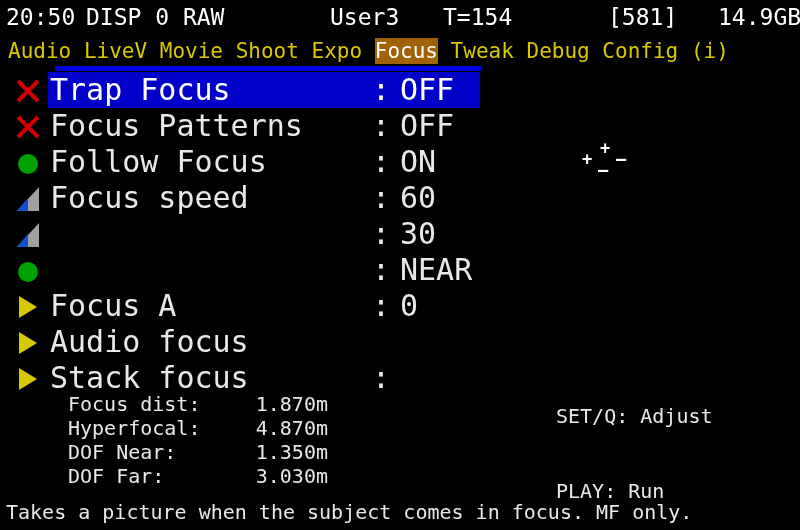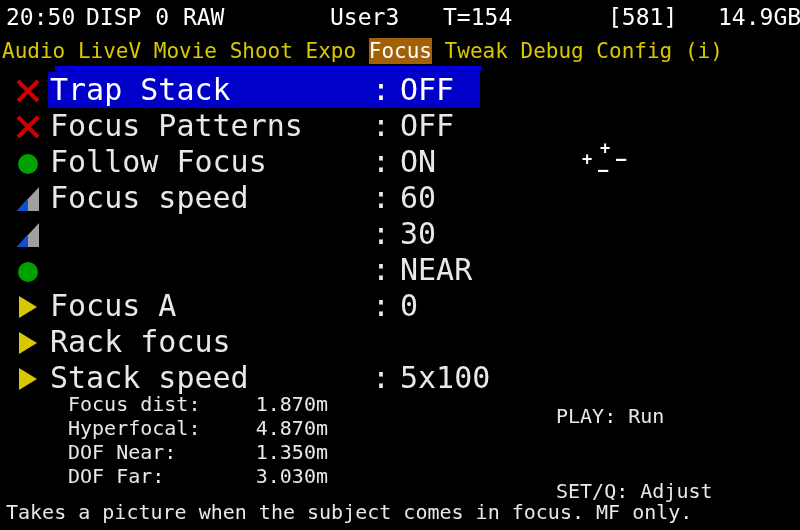--- a/index.html
+++ b/index.html
@@ -56,21 +56,21 @@
     line-height: 26px;
     white-space: nowrap;
   }
   .tab {
     display: inline-block;
     color: #d8c800;
     padding: 0 0px;
     margin: 0 0px;
     white-space: pre;
   }
-  .tab.first { margin-left: 2px; }
+  .tab.first { margin-left: 8px; }
   .tab.active {
     background: #a16207;
     color: #ffffff;
   }
   #tab-underline {
     position: absolute;
     left: 55px; top: 66px;
     width: 426px; height: 5px;
     background: #0000e0;
   }
@@ -206,21 +206,21 @@
   <div id="tabbar"><span class="tab first">Audio</span><span style="font-size: 21px;"> </span><span class="tab">LiveV</span><span style="font-size: 21px;"> </span><span class="tab">Movie</span><span style="font-size: 21px;"> </span><span class="tab">Shoot</span><span style="font-size: 21px;"> </span><span class="tab">Expo</span><span style="font-size: 21px;"> </span><span class="tab active">Focus</span><span style="font-size: 21px;"> </span><span class="tab">Tweak</span><span style="font-size: 21px;"> </span><span class="tab">Debug</span><span style="font-size: 21px;"> </span><span class="tab">Config</span><span style="font-size: 21px;"> </span><span class="tab">(i)</span></div>
   <div id="tab-underline"></div>
 
   <div id="menulist">
       <div class="row selected">
         <div class="hl"></div>
         <span class="icon"><svg width="28" height="28" viewBox="0 0 28 28">
             <line x1="4" y1="4" x2="24" y2="24" stroke="#d00000" stroke-width="4"></line>
             <line x1="24" y1="4" x2="4" y2="24" stroke="#d00000" stroke-width="4"></line>
           </svg></span>
-        <span class="row-label">Trap Stack</span>
+        <span class="row-label">Trap Focus</span>
         <span class="row-colon">:</span>
         <span class="row-value">OFF</span>
       </div>
       <div class="row">
         <span class="icon"><svg width="28" height="28" viewBox="0 0 28 28">
             <line x1="4" y1="4" x2="24" y2="24" stroke="#d00000" stroke-width="4"></line>
             <line x1="24" y1="4" x2="4" y2="24" stroke="#d00000" stroke-width="4"></line>
           </svg></span>
         <span class="row-label">Focus Patterns</span>
         <span class="row-colon">:</span>
@@ -263,42 +263,41 @@
             <polygon points="5,3 23,14 5,25" fill="#d8c800"></polygon>
           </svg></span>
         <span class="row-label">Focus A</span>
         <span class="row-colon">:</span>
         <span class="row-value">0</span>
       </div>
       <div class="row">
         <span class="icon"><svg width="28" height="28" viewBox="0 0 28 28">
             <polygon points="5,3 23,14 5,25" fill="#d8c800"></polygon>
           </svg></span>
-        <span class="row-label">Rack focus</span>
+        <span class="row-label">Audio focus</span>
       </div>
       <div class="row">
         <span class="icon"><svg width="28" height="28" viewBox="0 0 28 28">
             <polygon points="5,3 23,14 5,25" fill="#d8c800"></polygon>
           </svg></span>
-        <span class="row-label">Stack speed</span>
-        <span class="row-colon">:</span>
-        <span class="row-value">5x100</span>
+        <span class="row-label">Stack focus</span>
+        <span class="row-colon">:</span>
       </div>
     </div>
 
   <div id="adjust-widget">
     <span class="aw-plus-top">+</span>
     <span class="aw-plus-left">+</span>
     <span class="aw-minus-right">–</span>
     <span class="aw-minus-bot">–</span>
   </div>
 
   <div id="hints">
+    <div>SET/Q: Adjust</div>
     <div>PLAY: Run</div>
-    <div>SET/Q: Adjust</div>
   </div>
 
   <div id="infoblock"><div class="info-row"><span class="info-key">Focus dist:</span><span class="info-val">1.870m</span></div><div class="info-row"><span class="info-key">Hyperfocal:</span><span class="info-val">4.870m</span></div><div class="info-row"><span class="info-key">DOF Near:</span><span class="info-val">1.350m</span></div><div class="info-row"><span class="info-key">DOF Far:</span><span class="info-val">3.030m</span></div></div>
 
   <div id="footer">
     <span class="ftext">Takes a picture when the subject comes in focus. MF only.</span>
   </div>
 
 </div>
 

